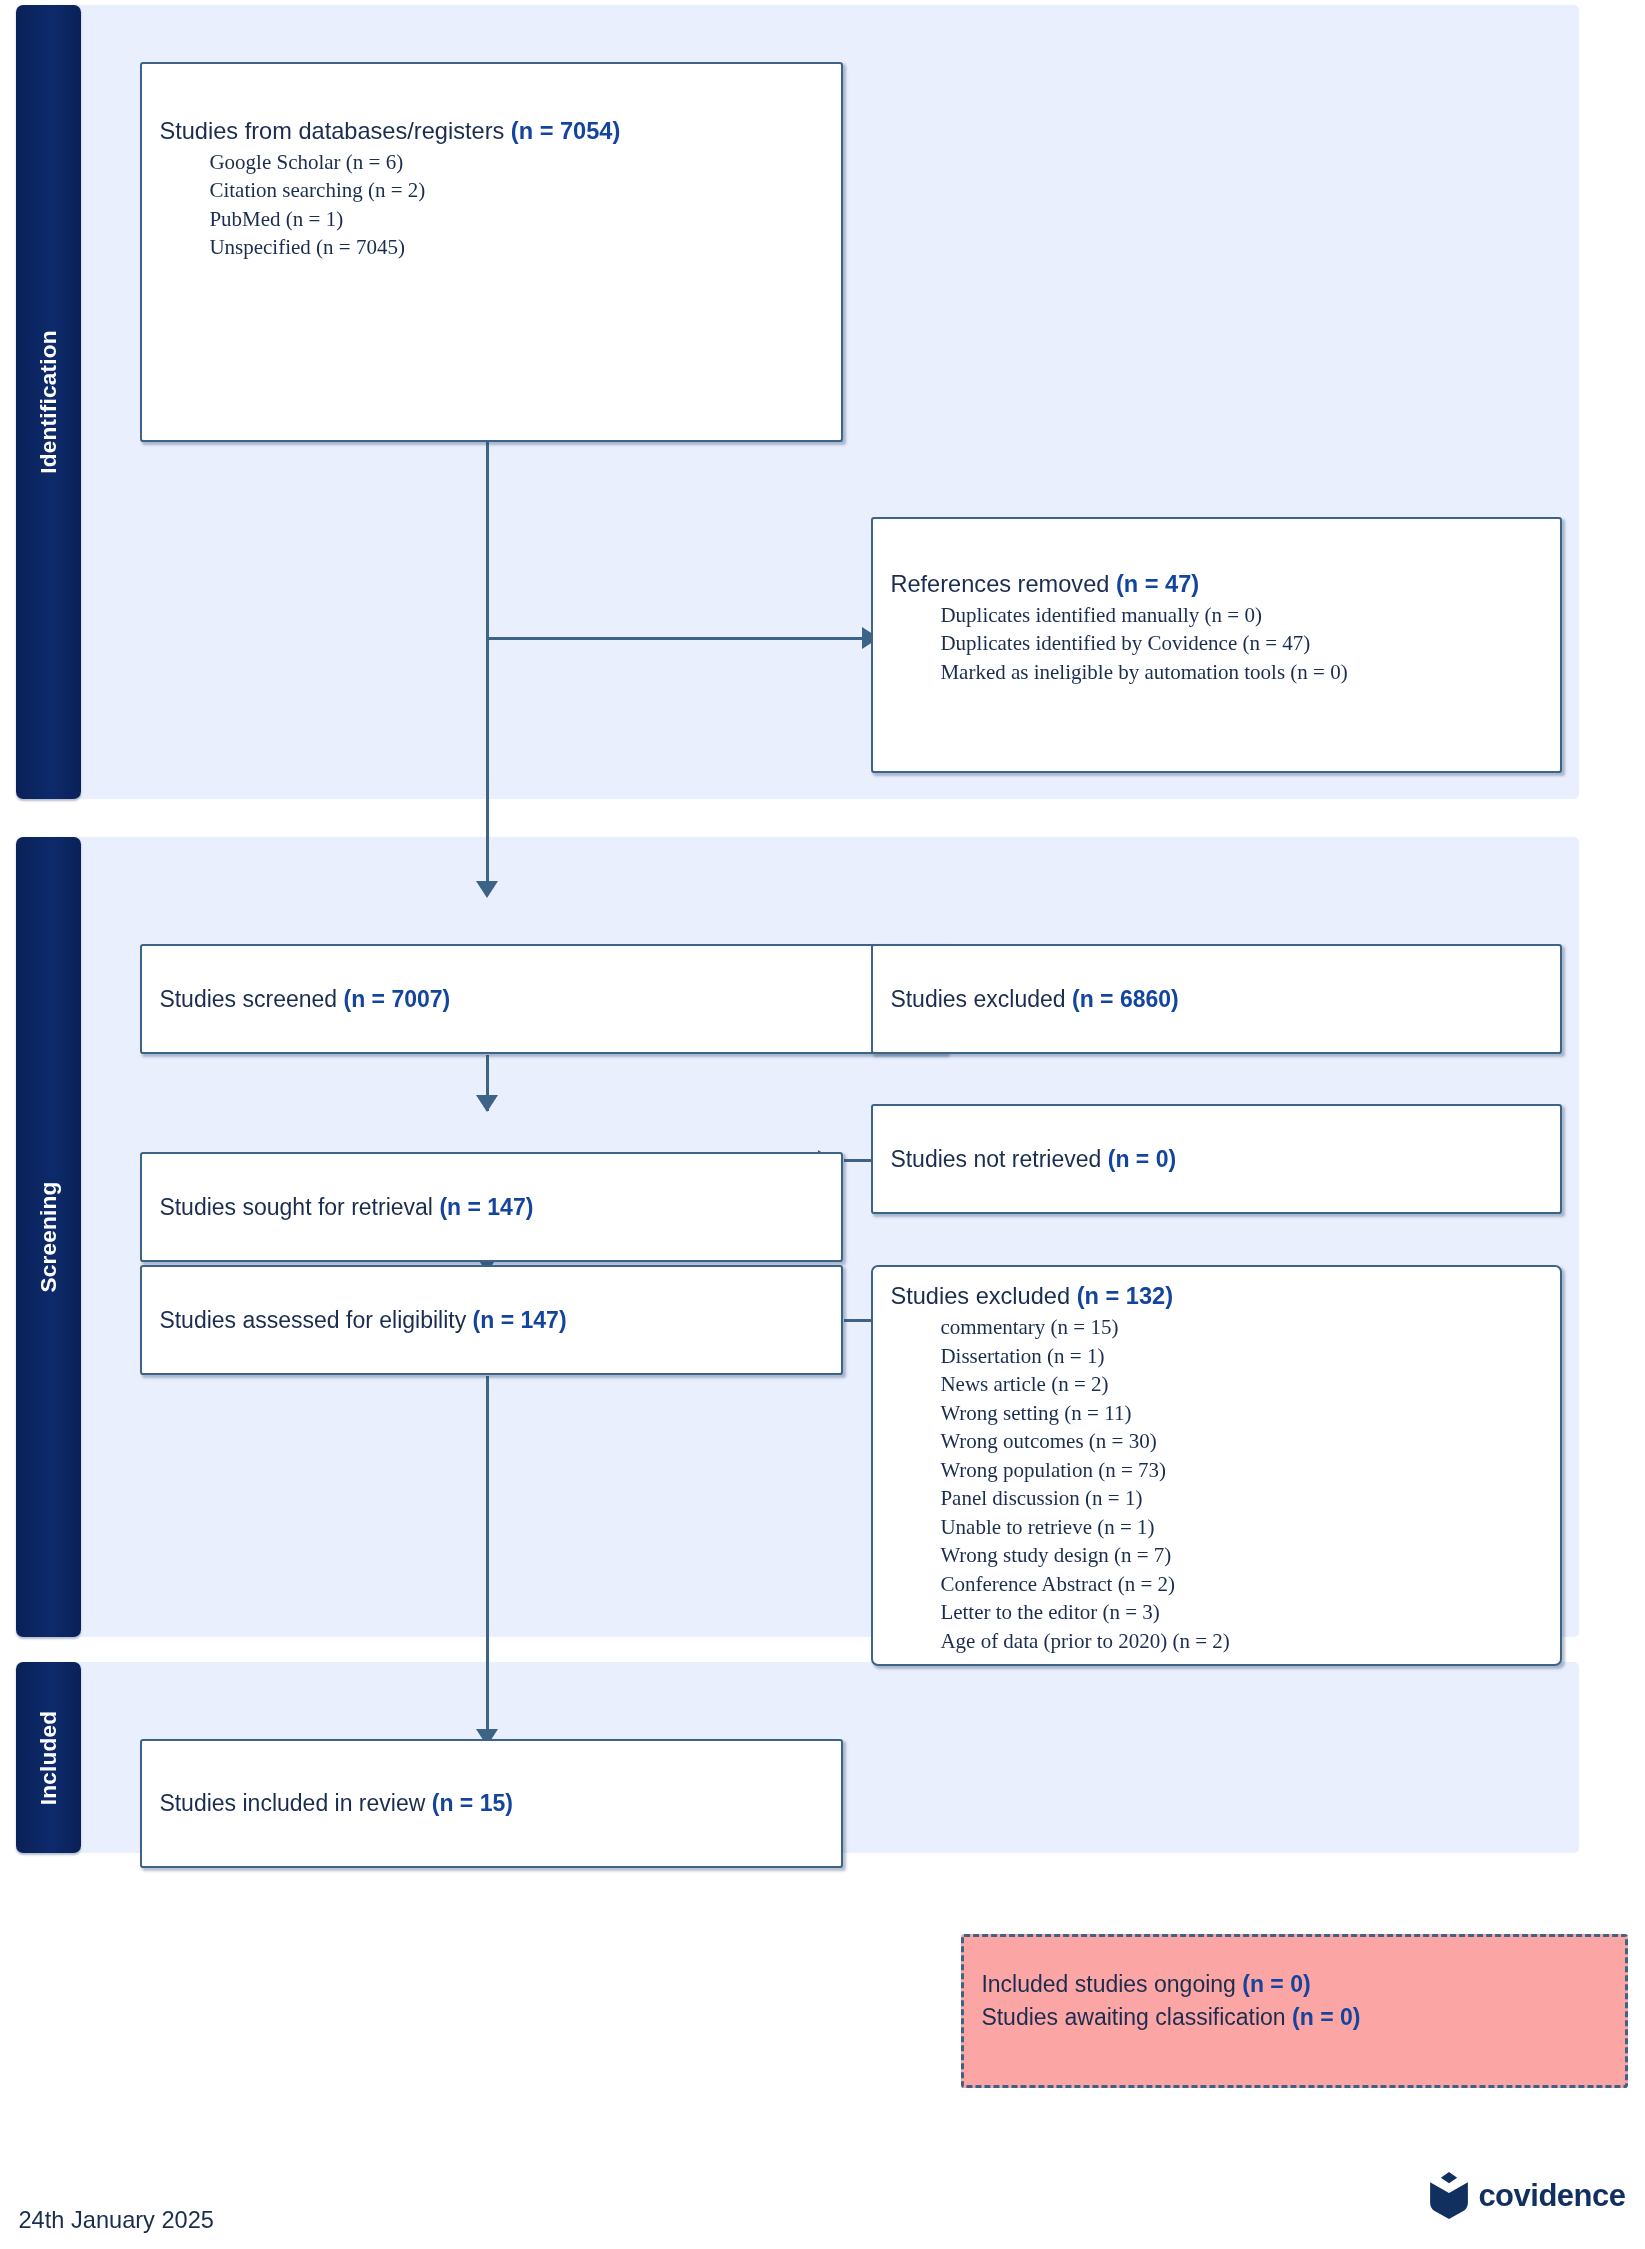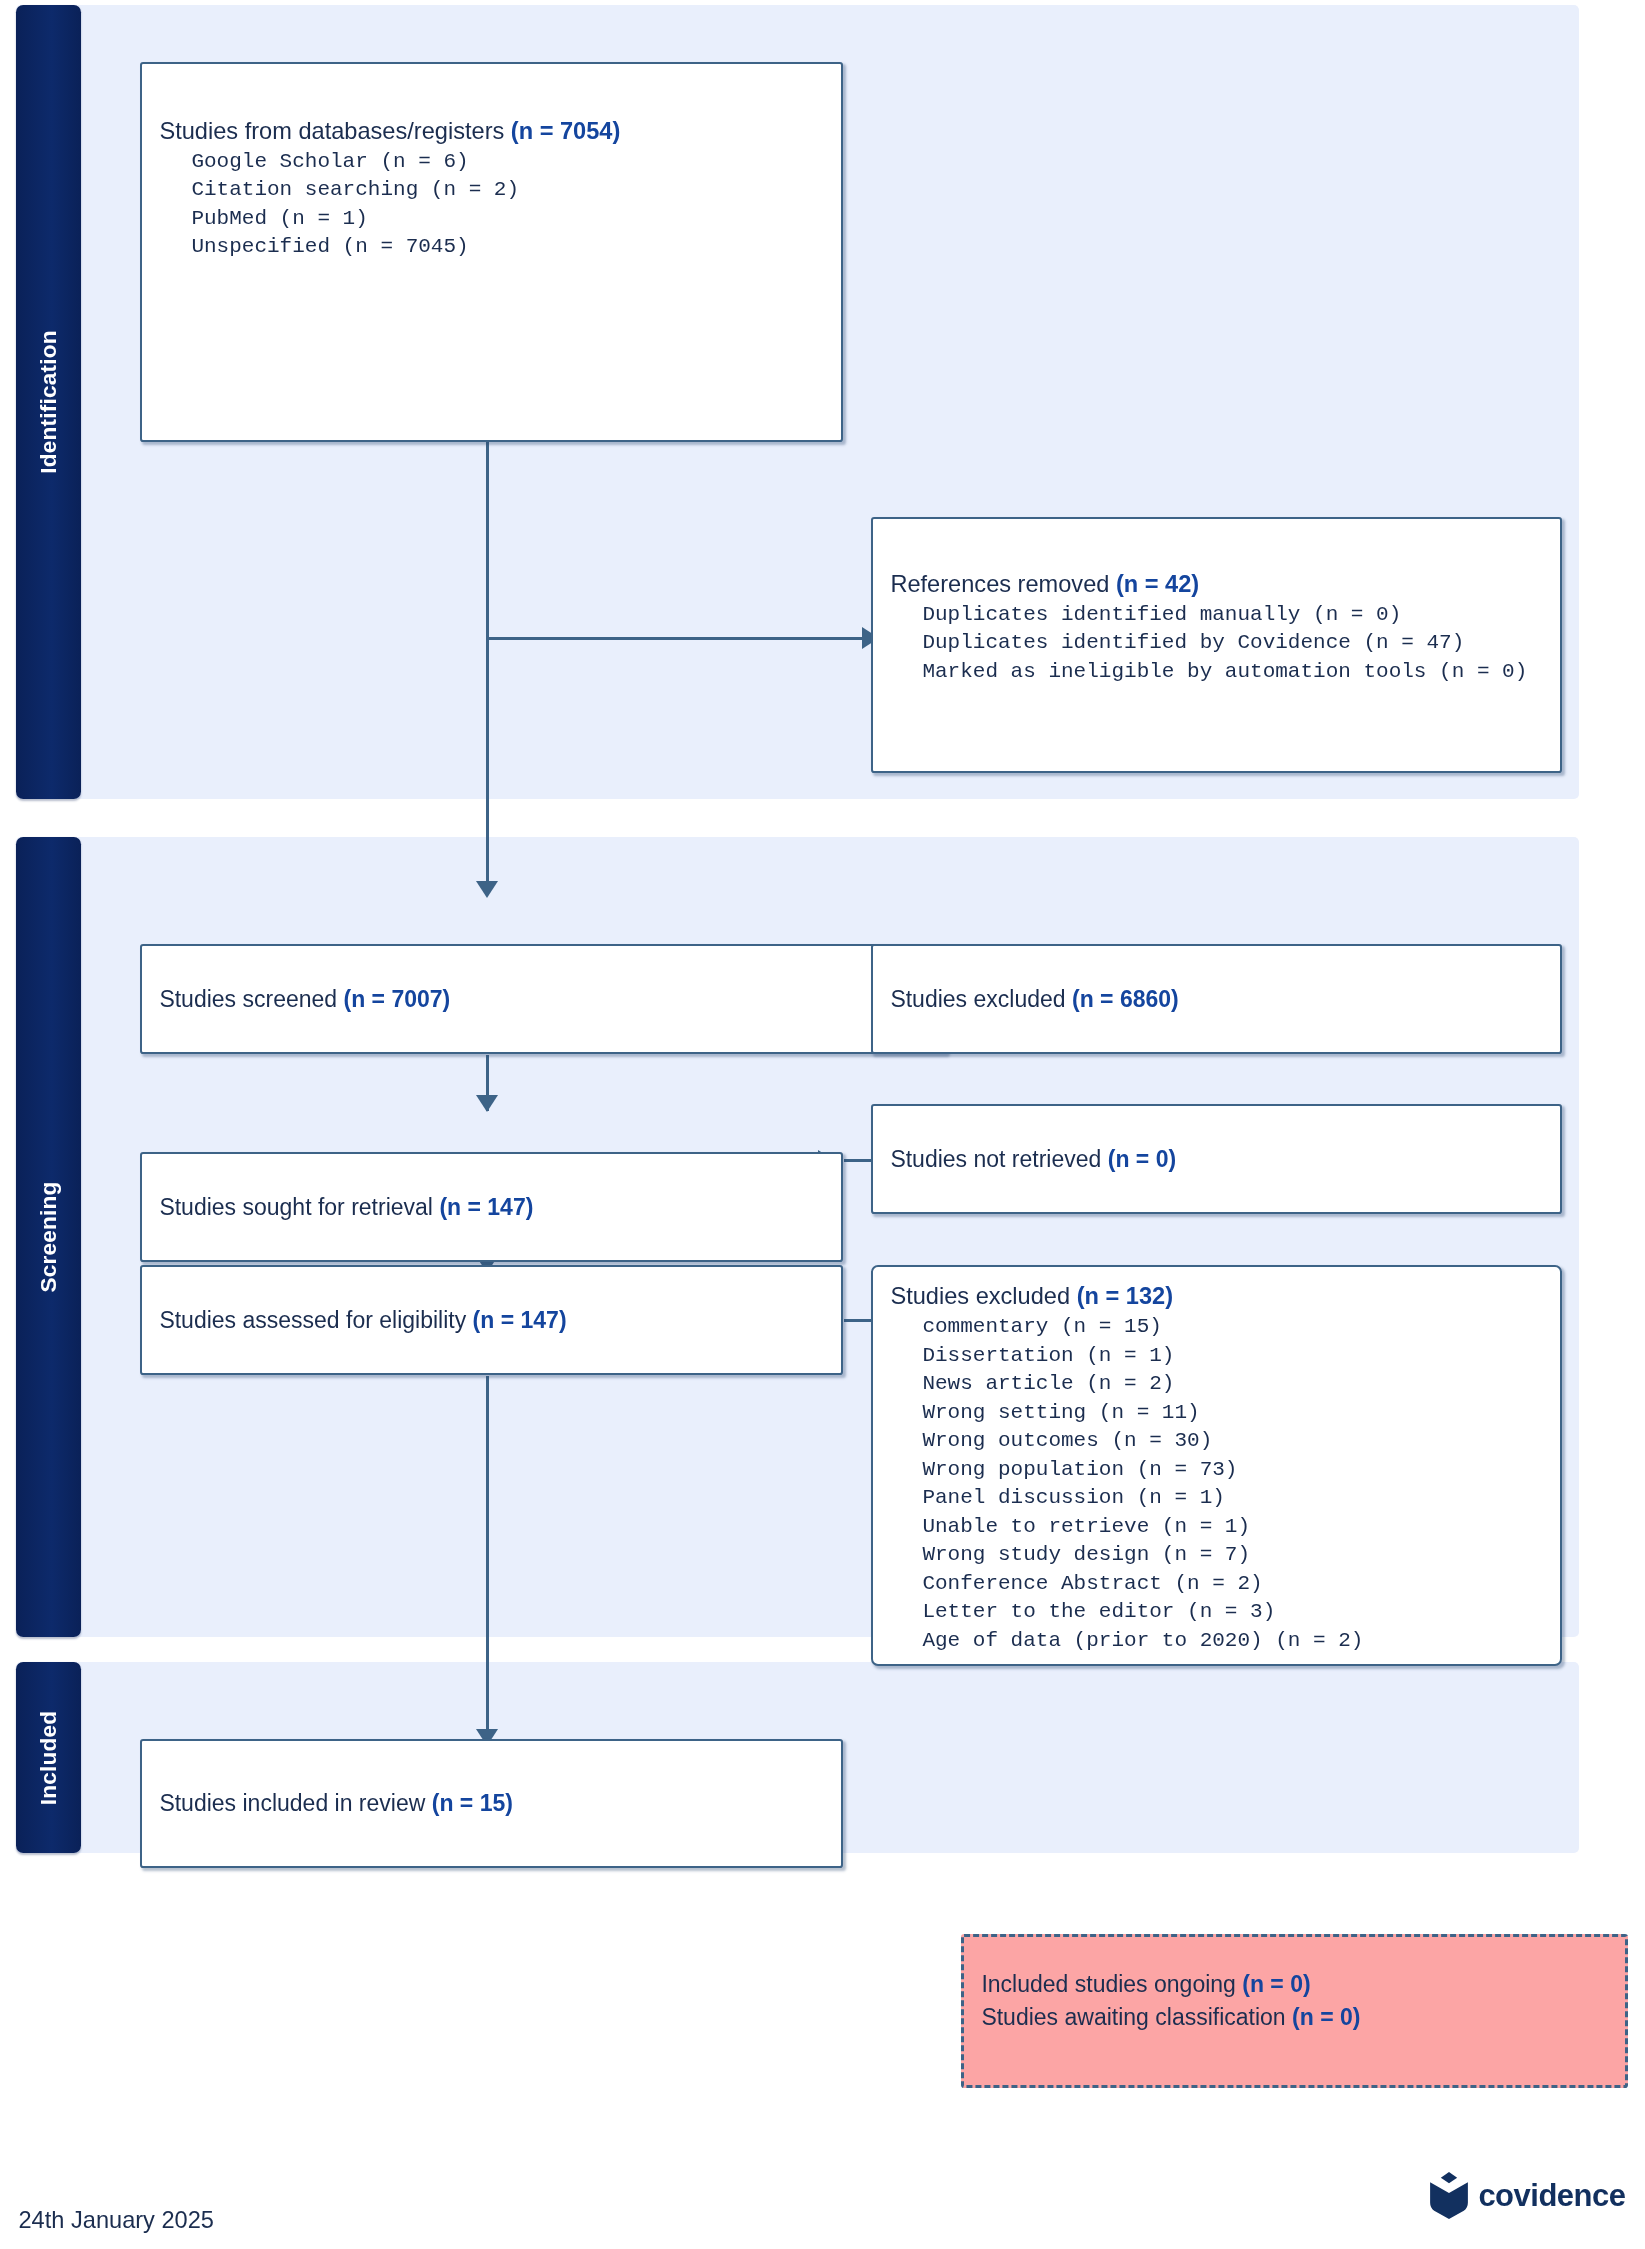--- a/index.html
+++ b/index.html
@@ -86,22 +86,22 @@
   }
   .hdr .nval {
     color: #14459e;
     font-weight: 700;
   }
   .sub {
     color: #1b2d4f;
     font-size: 21px;
     font-weight: 400;
     line-height: 1.36;
-    margin-left: 32px;
-    font-family: Liberation Mono, monospace;
+    margin-left: 50px;
+    font-family: Liberation Serif, serif;
     white-space: nowrap;
   }
   .line-plain {
     color: #1b2d4f;
     font-size: 23px;
     line-height: 1.42;
     white-space: nowrap;
   }
   .line-plain .nval { color: #14459e; font-weight: 700; }
 
@@ -209,21 +209,21 @@
       <div class="sub">Google Scholar (n = 6)</div>
       <div class="sub">Citation searching (n = 2)</div>
       <div class="sub">PubMed (n = 1)</div>
       <div class="sub">Unspecified (n = 7045)</div>
     </div>
   </div>
 
   <div class="fbox align-top" style="left:871px; top:517px; width:691px; height:256px;">
     <div class="inner" style="padding-top:50px;">
       <div class="hdr">
-        <span>References removed </span><span class="nval">(n = 42)</span>
+        <span>References removed </span><span class="nval">(n = 47)</span>
       </div>
       <div class="sub">Duplicates identified manually (n = 0)</div>
       <div class="sub">Duplicates identified by Covidence (n = 47)</div>
       <div class="sub">Marked as ineligible by automation tools (n = 0)</div>
     </div>
   </div>
 
   <div class="fbox" style="left:140px; top:944px; width:807px; height:110px;">
     <div class="inner">
       <div class="line-plain">

